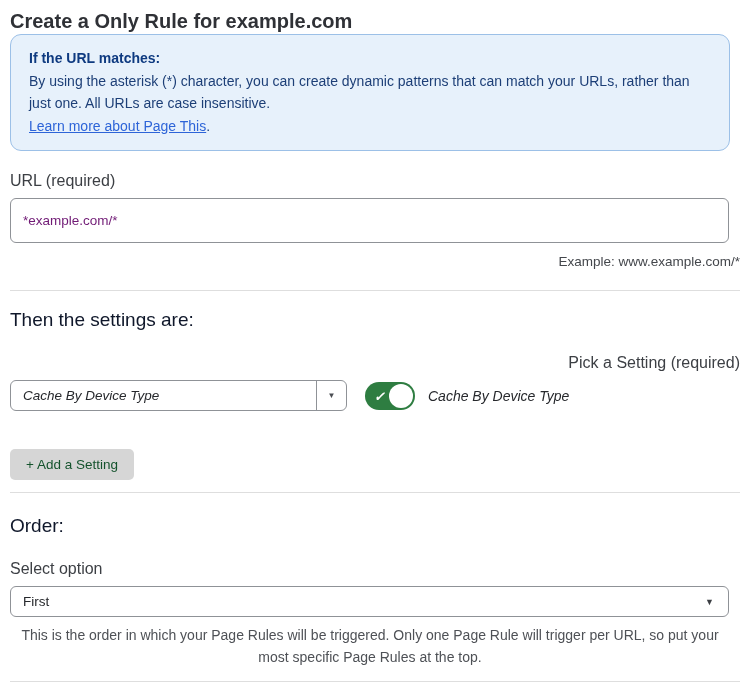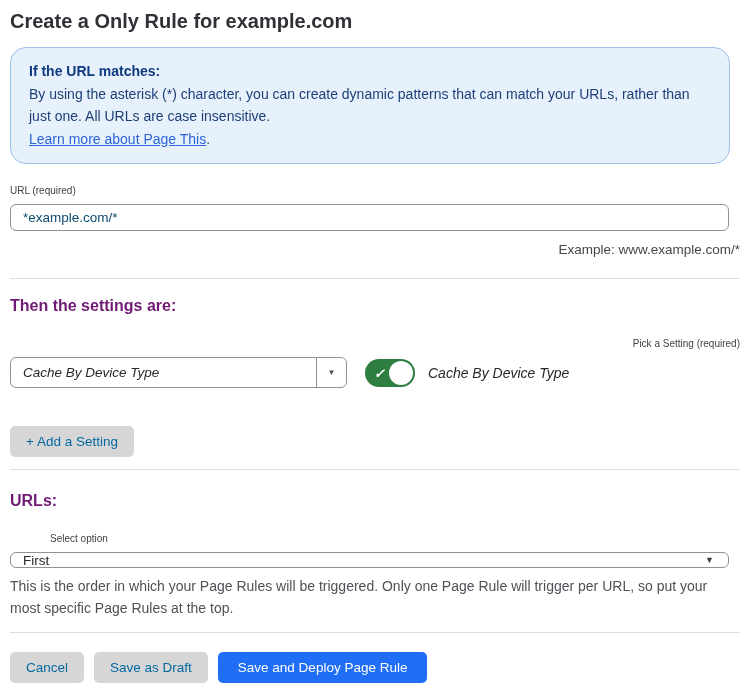--- a/index.html
+++ b/index.html
@@ -11,61 +11,60 @@
     overflow: hidden;
   }
   .container { padding: 8px 10px 0 10px; }
 
   .page-title {
     font-size: 20px; font-weight: bold; color: #2f3136;
     line-height: 25px; margin-top: 1px;
   }
 
   .info-box {
-    margin-top: 13px;
     background: #e7f1fb;
     border: 1px solid #9cc0e7;
-    border-radius: 16px;
+    border-radius: 11px;
     padding: 12px 32px 13px 18px;
     font-size: 14px;
     line-height: 22.5px;
     color: #1d3f77;
     width: 720px;
   }
   .info-box .info-heading { font-weight: bold; color: #0e3a80; }
   .info-box a.info-link {
     color: #2d64d8; text-decoration: underline; cursor: pointer;
   }
 
-  .field-label { font-size: 10px; color: #3c3f44; margin-top: 21px; }
+  .field-label { font-size: 16px; color: #3c3f44; margin-top: 21px; }
 
   .text-input {
     display: block;
     margin-top: 8px;
-    width: 719px; height: 27px;
+    width: 719px; height: 45px;
     border: 1px solid #8f9297;
     border-radius: 6px;
     padding: 0 12px;
     font-family: "Liberation Sans", sans-serif;
     font-size: 13.5px;
-    color: #0c4a6e;
+    color: #701a75;
     background: #fff;
   }
   .helper-text { font-size: 13.5px; color: #44474c; margin-top: 8px; line-height: 21px; text-align: right; }
 
   .divider { border: none; border-top: 1px solid #dedede; width: 730px; }
   .divider.d1 { margin-top: 18px; }
   .divider.d2 { margin-top: 12px; }
   .divider.d3 { margin-top: 13px; }
 
-  .section-heading { font-size: 16px; font-weight: bold; color: #701a75; }
+  .section-heading { font-size: 19px; font-weight: normal; color: #0f172a; }
   .section-heading.settings { margin-top: 18px; }
   .section-heading.order { margin-top: 22px; }
   .field-label.picker { margin-top: 23px; text-align: right; }
-  .field-label.order-select { margin-top: 23px; margin-left: 40px; }
+  .field-label.order-select { margin-top: 23px; }
 
   .setting-row { display: flex; align-items: center; margin-top: 8px; font-style: italic; }
 
   .dropdown {
     display: flex; align-items: center;
     width: 337px; height: 31px;
     border: 1px solid #8f9297;
     border-radius: 6px;
     background: #fff;
     cursor: pointer;
@@ -105,41 +104,41 @@
 
   .btn {
     display: inline-flex; align-items: center; justify-content: center;
     height: 31px;
     border: none; border-radius: 5px;
     font-family: "Liberation Sans", sans-serif;
     font-size: 13.5px;
     cursor: pointer;
     white-space: nowrap;
   }
-  .btn-gray { background: #d6d6d6; color: #0369a1; padding: 0 16px; }
+  .btn-gray { background: #d6d6d6; color: #14532d; padding: 0 16px; }
   .btn-blue { background: #1f6ef5; color: #ffffff; padding: 0 20px; }
   .add-setting-btn { margin-top: 38px; }
 
   .select-box {
     position: relative;
     margin-top: 8px;
-    width: 719px; height: 16px;
+    width: 719px; height: 31px;
     border: 1px solid #8f9297;
     border-radius: 6px;
     background: #fff;
     display: flex; align-items: center;
     cursor: pointer;
   }
   .select-box .select-value { padding: 0 12px; font-size: 13.5px; color: #26282c; }
   .select-box .select-caret {
     position: absolute; right: 14px; top: 50%; transform: translateY(-50%);
     color: #3c3f44; font-size: 9px;
   }
 
-  .order-helper { font-size: 14px; color: #4e5156; margin-top: 7px; line-height: 22px; width: 720px; }
+  .order-helper { font-size: 14px; color: #4e5156; margin-top: 7px; line-height: 22px; width: 720px; text-align: center; }
 
   .footer-actions { display: flex; align-items: center; margin-top: 19px; }
   .footer-actions .btn + .btn { margin-left: 10px; }
 </style>
 </head>
 <body>
 
 <div class="container">
 
   <h1 class="page-title">Create a Only Rule for example.com</h1>
@@ -171,21 +170,21 @@
       <span class="toggle-check">✓</span>
       <span class="toggle-knob"></span>
     </div>
     <span class="toggle-label">Cache By Device Type</span>
   </div>
 
   <button class="btn btn-gray add-setting-btn">+ Add a Setting</button>
 
   <hr class="divider d2">
 
-  <div class="section-heading order">URLs:</div>
+  <div class="section-heading order">Order:</div>
 
   <div class="field-label order-select">Select option</div>
 
   <div class="select-box">
     <span class="select-value">First</span>
     <span class="select-caret">▼</span>
   </div>
 
   <div class="order-helper">This is the order in which your Page Rules will be triggered. Only one Page Rule will trigger per URL, so put your most specific Page Rules at the top.</div>
 

